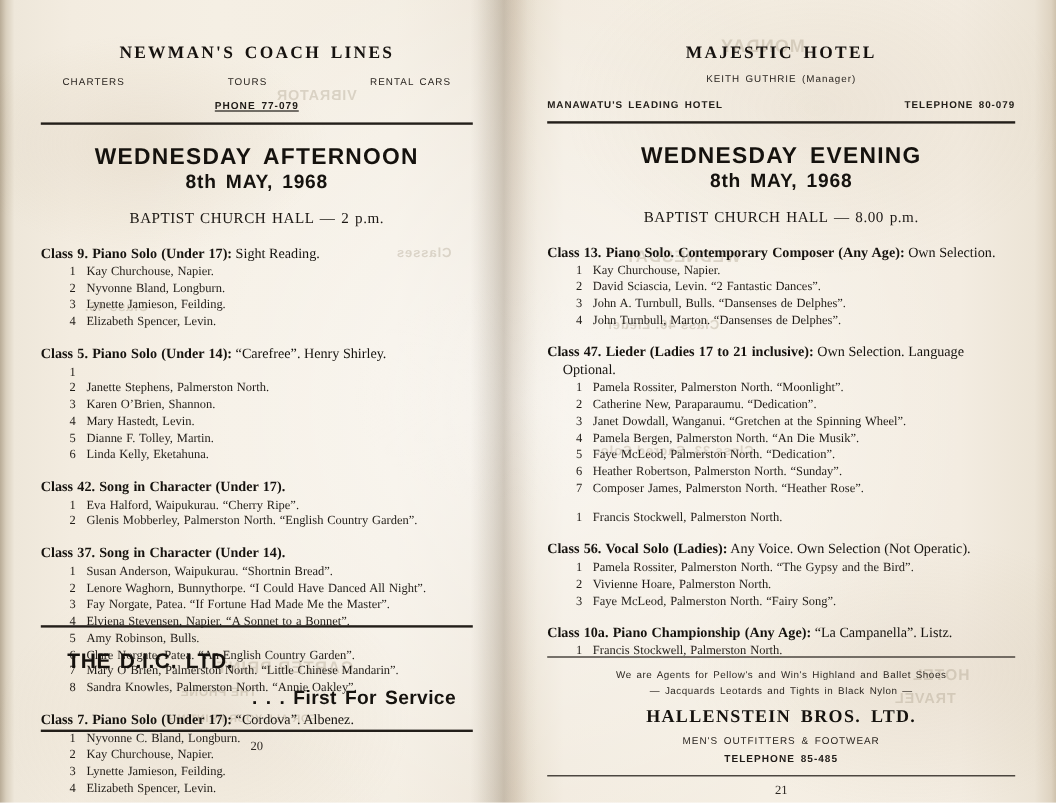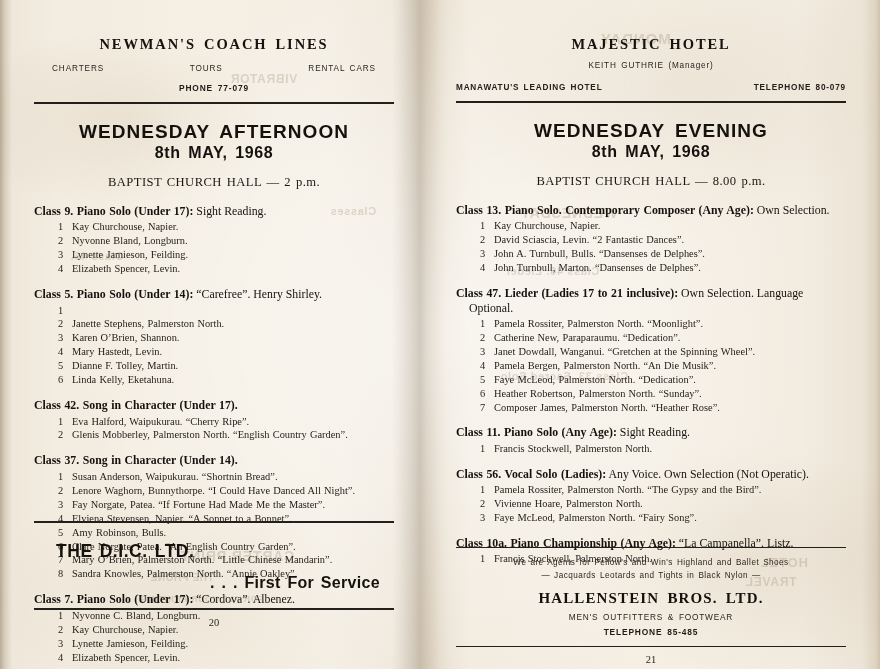--- a/index.html
+++ b/index.html
@@ -118,20 +118,21 @@
     color: #2a2520;
   }
   .ad-phone {
     font-family: "Liberation Sans", sans-serif;
     font-weight: 700;
     font-size: 8.4px;
     letter-spacing: 0.1em;
     word-spacing: 0.2em;
     margin-top: 10px;
     color: #1f1b17;
+    text-decoration: underline;
   }
   .ad-row {
     display: flex;
     justify-content: space-between;
     align-items: flex-end;
     font-family: "Liberation Sans", sans-serif;
     font-weight: 700;
     font-size: 8.2px;
     letter-spacing: 0.1em;
     word-spacing: 0.16em;
@@ -536,21 +537,20 @@
                 <span class="num">6</span>
                 <span class="txt">Heather Robertson, Palmerston North. “Sunday”.</span>
               </li>
               <li>
                 <span class="num">7</span>
                 <span class="txt">Composer James, Palmerston North. “Heather Rose”.</span>
               </li>
             </ul>
           </div>
           <div class="class-block">
-            <div class="class-head"><b class="lead">Class 11. Piano Solo (Any Age):</b><span class="reg"> Sight Reading.</span></div>
             <ul class="entries">
               <li>
                 <span class="num">1</span>
                 <span class="txt">Francis Stockwell, Palmerston North.</span>
               </li>
             </ul>
           </div>
           <div class="class-block">
             <div class="class-head"><b class="lead">Class 56. Vocal Solo (Ladies):</b><span class="reg"> Any Voice. Own Selection (Not Operatic).</span></div>
             <ul class="entries">

